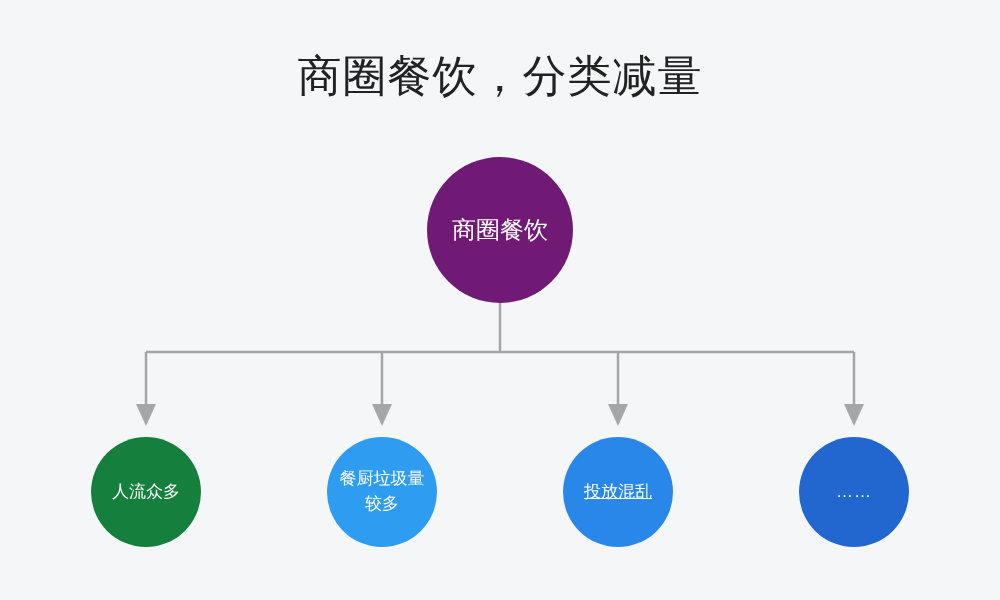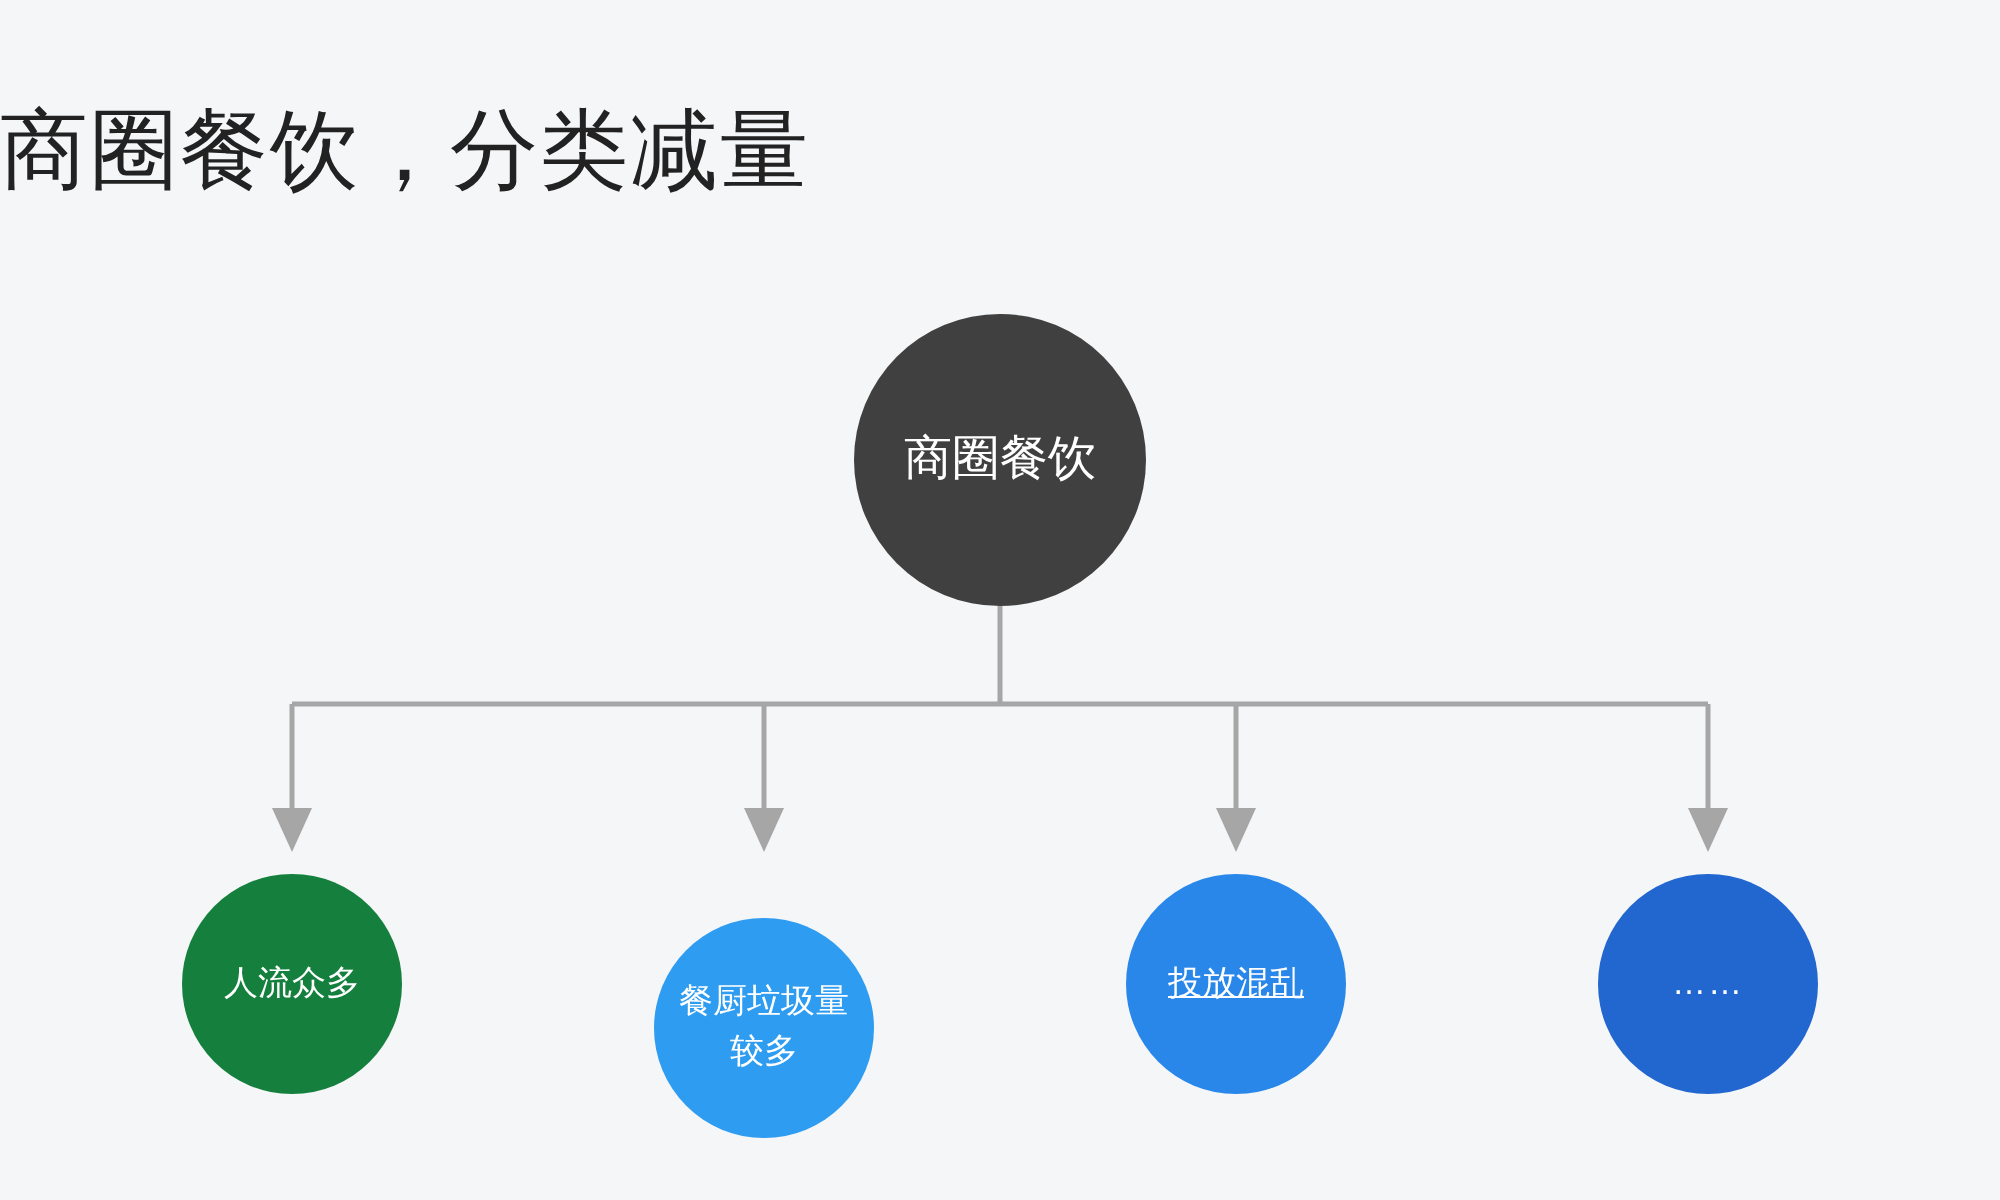--- a/index.html
+++ b/index.html
@@ -16,21 +16,21 @@
   }
   .stage {
     position: absolute;
     inset: 0;
   }
   .title {
     position: absolute;
     top: 47px;
     left: 0;
     width: 1000px;
-    text-align: left;
+    text-align: center;
     font-size: 44px;
     line-height: 58px;
     color: #222222;
     letter-spacing: 1px;
     font-weight: 400;
     white-space: pre;
   }
   .connector-svg {
     position: absolute;
     left: 0;
@@ -59,21 +59,21 @@
     left: 427px;
     top: 157px;
     font-size: 24px;
   }
   .leaf-node {
     width: 110px;
     height: 110px;
     font-size: 17px;
   }
   .leaf-1 { left: 91px;  top: 437px; }
-  .leaf-2 { left: 327px; top: 459px; }
+  .leaf-2 { left: 327px; top: 437px; }
   .leaf-3 { left: 563px; top: 437px; }
   .leaf-4 { left: 799px; top: 437px; }
   .dots { letter-spacing: 1px; }
 </style>
 </head>
 <body style="background: rgb(245, 246, 248);">
 
 <div class="stage">
 
   <div class="title">商圈餐饮，分类减量</div>
@@ -88,21 +88,21 @@
       <line x1="854" y1="352" x2="854" y2="404"></line>
     </g>
     <g fill="#a6a6a6">
       <polygon points="146,426 136,404 156,404"></polygon>
       <polygon points="382,426 372,404 392,404"></polygon>
       <polygon points="618,426 608,404 628,404"></polygon>
       <polygon points="854,426 844,404 864,404"></polygon>
     </g>
   </svg>
 
-  <div class="node root-node" style="background:#404040;">
+  <div class="node root-node" style="background:#701a75;">
     <span class="node-label">商圈餐饮</span>
   </div>
 
   <div class="node leaf-node leaf-1" style="background:#15803d;">
     <span class="node-label">人流众多</span>
   </div>
 
   <div class="node leaf-node leaf-2" style="background:#2e9cf0;">
     <span class="node-label">餐厨垃圾量
 较多</span>

